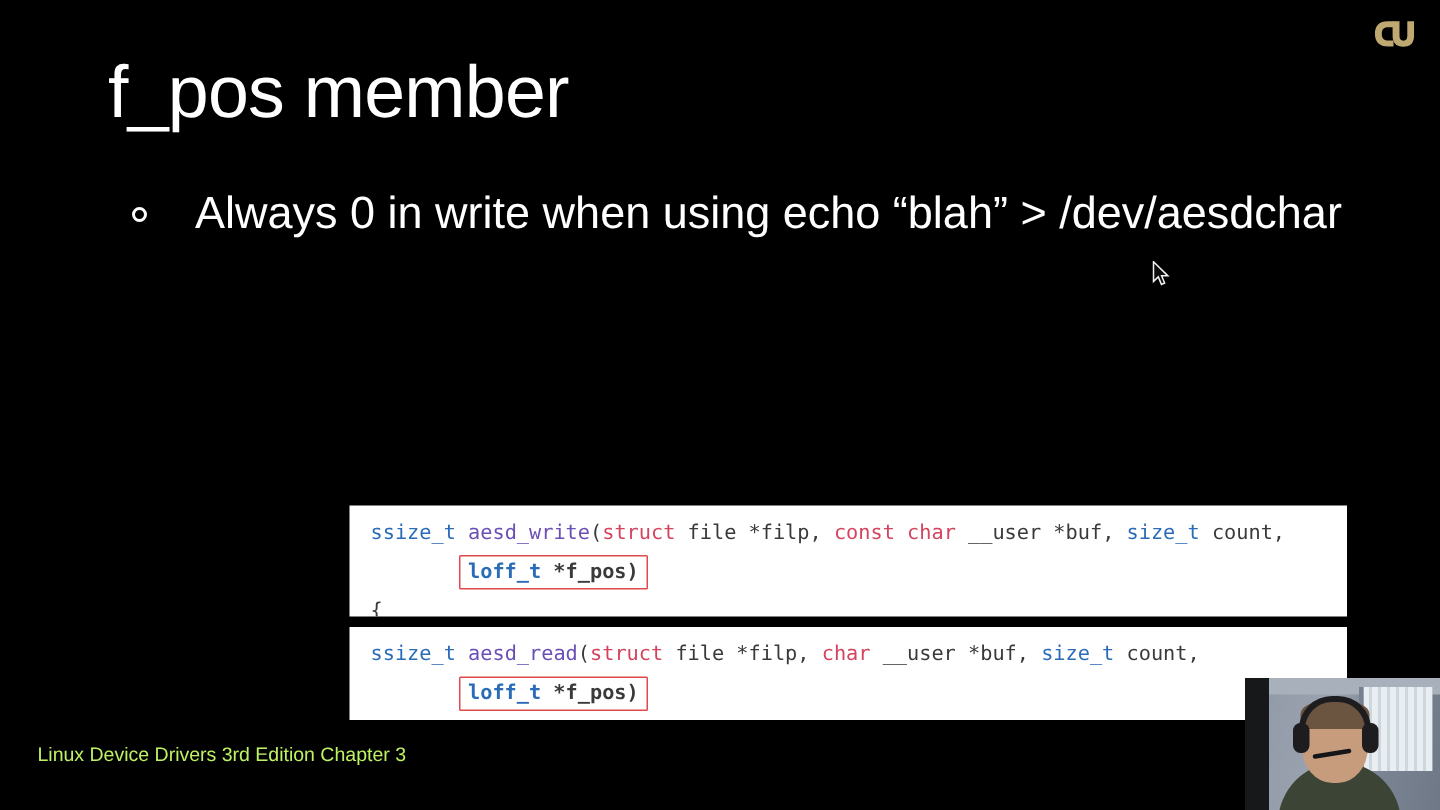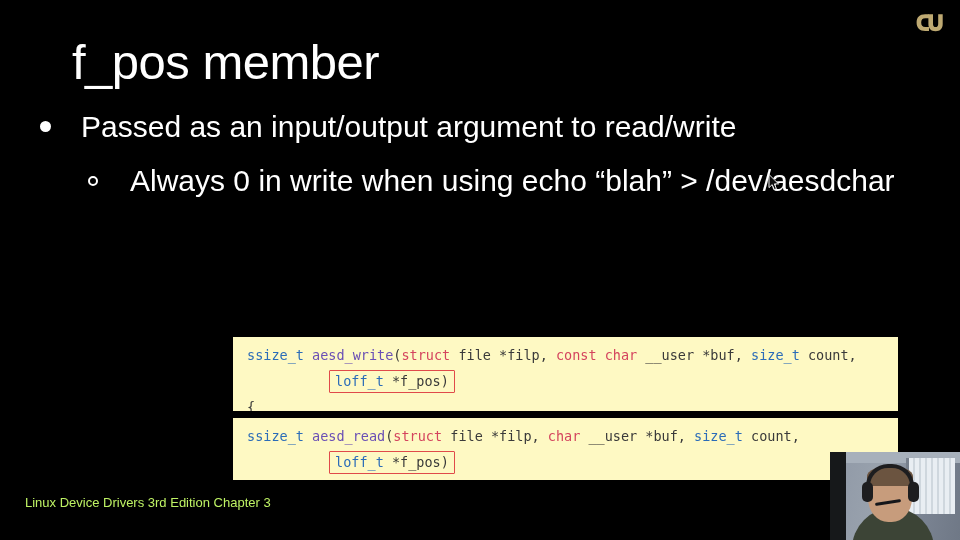--- a/index.html
+++ b/index.html
@@ -89,21 +89,21 @@
     width: 10px;
     height: 10px;
     border-radius: 50%;
     border: 2px solid #FFFFFF;
     box-sizing: border-box;
   }
 
   
   .code-block {
     position: absolute;
-    background: #fef9c3;
+    background: #ffffff;
     overflow: hidden;
     font-family: "DejaVu Sans Mono", monospace;
     font-size: 13.5px;
     line-height: 26px;
     color: #3a3a3a;
     box-sizing: border-box;
     padding: 5px 0 0 14px;
   }
   #code-block-write {
     left: 233px;
@@ -120,23 +120,24 @@
   .code-line { white-space: pre; }
   .tok-type   { color: #2b6cb8; }
   .tok-fn     { color: #6a4fb5; }
   .tok-kw     { color: #d4445e; }
   .tok-plain  { color: #3a3a3a; }
 
   .hl-box {
     display: inline-block;
     border: 1.6px solid #e04a4a;
     padding: 0px 5px 1px 5px;
-    margin-left: 82px;
+    margin-left: 59px;
     line-height: 20px;
     border-radius: 1px;
+    font-weight: bold;
   }
 
   
   .footer {
     position: absolute;
     left: 25px;
     top: 495px;
     font-size: 13px;
     color: #bef264;
     white-space: nowrap;
@@ -239,24 +240,20 @@
   <div class="logo">
     <svg width="34" height="28" viewBox="0 0 34 28" aria-hidden="true">
       <path d="M13.2 5.2 C7.5 5.2 4.6 8.2 4.6 13.5 C4.6 18.9 7.6 22.0 13.3 22.0 L17.0 22.0 L17.0 18.0 L13.3 18.0 C10.4 18.0 9.2 16.4 9.2 13.5 C9.2 10.7 10.4 9.2 13.3 9.2 L17.0 9.2 L17.0 5.2 Z" fill="#CFB87C"></path>
       <path d="M16.4 5.2 L16.4 15.0 C16.4 19.6 19.0 22.2 23.6 22.2 C28.2 22.2 30.7 19.6 30.7 15.0 L30.7 5.2 L26.2 5.2 L26.2 15.0 C26.2 17.0 25.3 18.1 23.6 18.1 C21.9 18.1 21.0 17.0 21.0 15.0 L21.0 5.2 Z" fill="#CFB87C"></path>
     </svg>
   </div>
 
   <div class="title">f_pos member</div>
 
   <div class="bullets">
-    <div class="bullet-l1">
-      <span class="dot"></span>
-      <span>Passed as an input/output argument to read/write</span>
-    </div>
     <div class="bullet-l2">
       <span class="ring"></span>
       <span>Always 0 in write when using echo “blah” &gt; /dev/aesdchar</span>
     </div>
   </div>
 
   <div class="code-block" id="code-block-write">
     <div class="code-line" id="write-sig"><span class="tok-type">ssize_t</span><span class="tok-plain"> </span><span class="tok-fn">aesd_write</span><span class="tok-plain">(</span><span class="tok-kw">struct</span><span class="tok-plain"> file *filp, </span><span class="tok-kw">const</span><span class="tok-plain"> </span><span class="tok-kw">char</span><span class="tok-plain"> __user *buf, </span><span class="tok-type">size_t</span><span class="tok-plain"> count,</span></div>
     <div class="code-line"><span class="hl-box" id="write-hl"><span class="tok-type">loff_t</span><span class="tok-plain"> *f_pos)</span></span></div>
     <div class="code-line">{</div>

